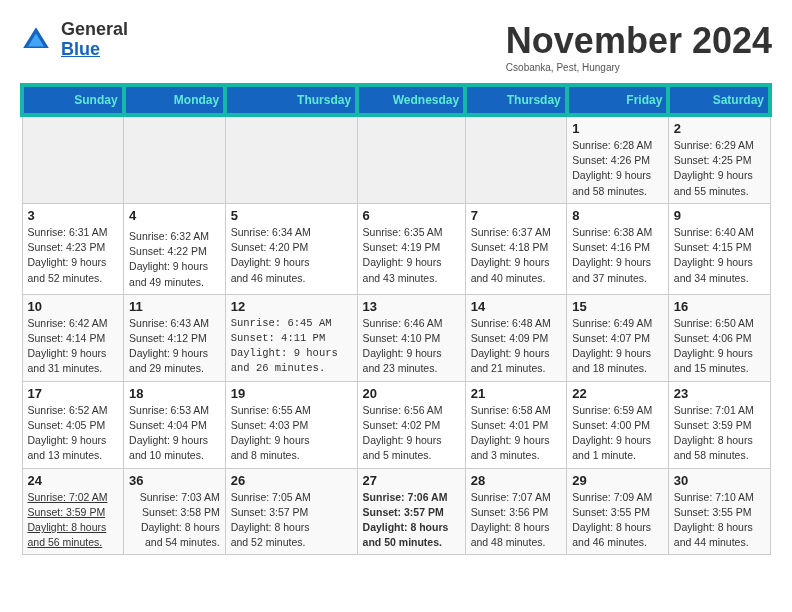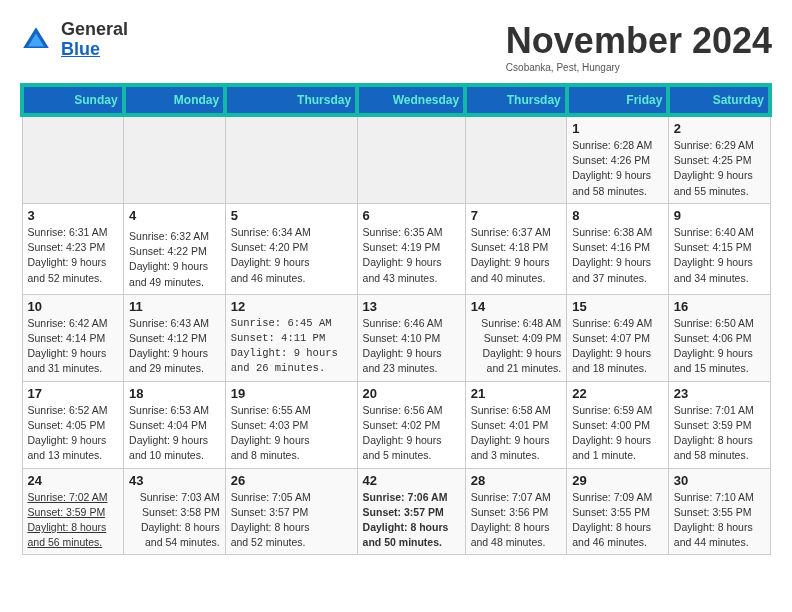--- a/index.html
+++ b/index.html
@@ -214,21 +214,21 @@
         </td>
         <td>
           <span class="day-number">13</span>
           <div class="day-info" style="white-space: pre-line;">Sunrise: 6:46 AM
 Sunset: 4:10 PM
 Daylight: 9 hours
 and 23 minutes.</div>
         </td>
         <td>
           <span class="day-number">14</span>
-          <div class="day-info" style="white-space: pre-line; text-align: right;">Sunrise: 6:48 AM
+          <div class="day-info" style="white-space: pre-line;">Sunrise: 6:48 AM
 Sunset: 4:09 PM
 Daylight: 9 hours
 and 21 minutes.</div>
         </td>
         <td>
           <span class="day-number">15</span>
           <div class="day-info" style="white-space: pre-line;">Sunrise: 6:49 AM
 Sunset: 4:07 PM
 Daylight: 9 hours
 and 18 minutes.</div>
@@ -294,35 +294,35 @@
       </tr>
       <tr>
         <td>
           <span class="day-number">24</span>
           <div class="day-info" style="white-space: pre-line; text-decoration: underline;">Sunrise: 7:02 AM
 Sunset: 3:59 PM
 Daylight: 8 hours
 and 56 minutes.</div>
         </td>
         <td>
-          <span class="day-number">43</span>
+          <span class="day-number">36</span>
           <div class="day-info" style="white-space: pre-line; text-align: right;">Sunrise: 7:03 AM
 Sunset: 3:58 PM
 Daylight: 8 hours
 and 54 minutes.</div>
         </td>
         <td>
           <span class="day-number">26</span>
           <div class="day-info" style="white-space: pre-line;">Sunrise: 7:05 AM
 Sunset: 3:57 PM
 Daylight: 8 hours
 and 52 minutes.</div>
         </td>
         <td>
-          <span class="day-number">42</span>
+          <span class="day-number">27</span>
           <div class="day-info" style="white-space: pre-line; font-weight: bold;">Sunrise: 7:06 AM
 Sunset: 3:57 PM
 Daylight: 8 hours
 and 50 minutes.</div>
         </td>
         <td>
           <span class="day-number">28</span>
           <div class="day-info" style="white-space: pre-line;">Sunrise: 7:07 AM
 Sunset: 3:56 PM
 Daylight: 8 hours

